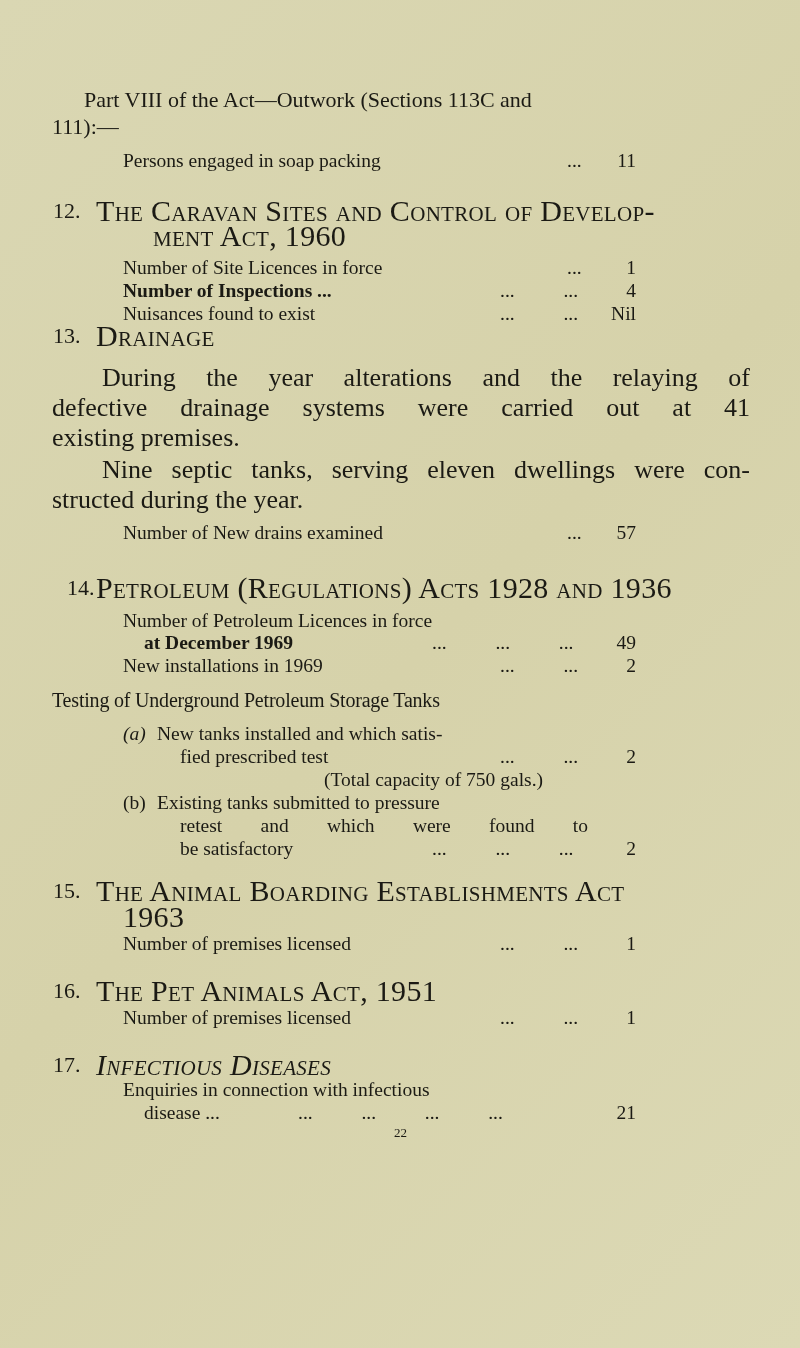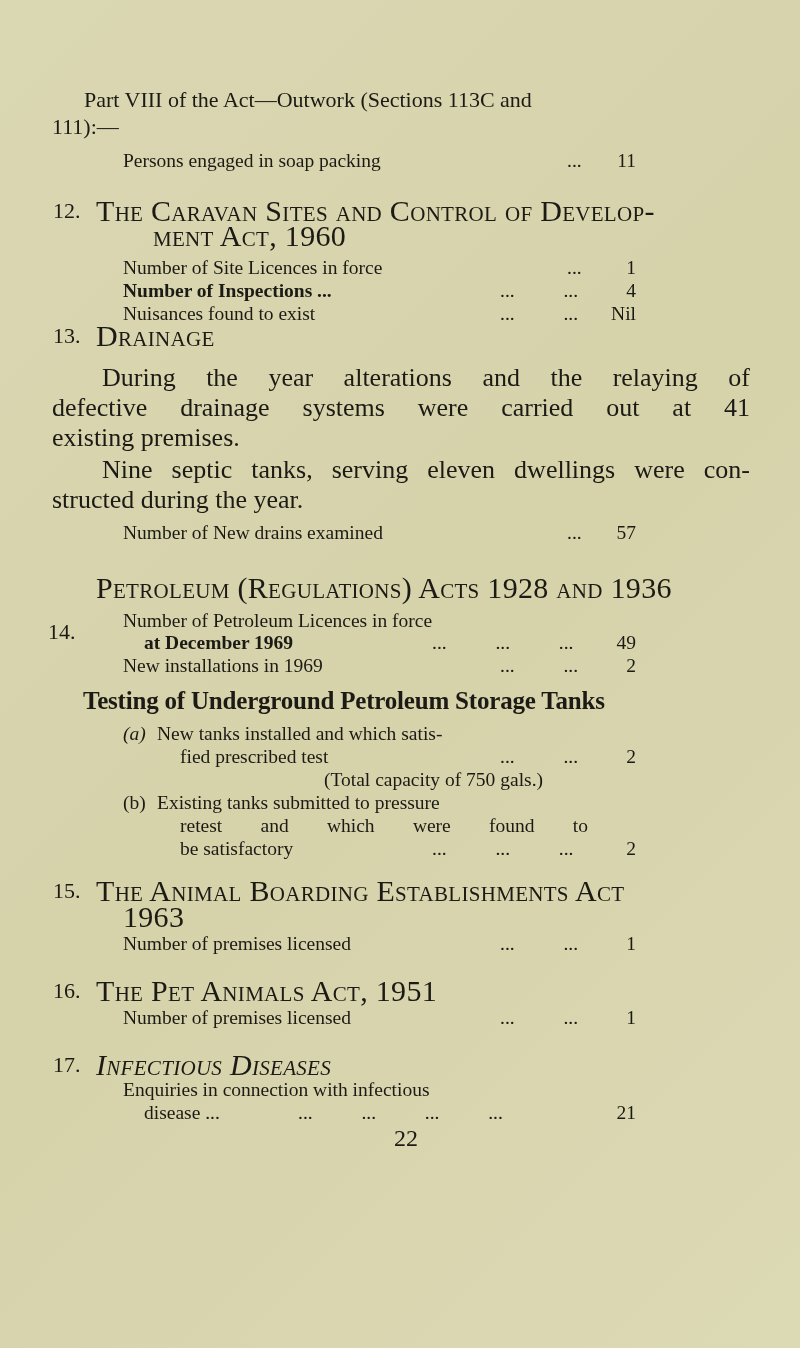--- a/index.html
+++ b/index.html
@@ -10,23 +10,23 @@
     color: #1b1a14;
     font-family: "Liberation Serif", "DejaVu Serif", serif;
     position: relative;
   }
   .abs { position: absolute; white-space: nowrap; }
   .lg { font-size: 22px; line-height: 28px; }
   .hd { font-size: 30px; line-height: 28px; font-variant: small-caps; letter-spacing: 0.3px; }
   .para { font-size: 26px; line-height: 30px; }
   .row { font-size: 19.5px; line-height: 23px; }
   .val { position: absolute; white-space: nowrap; font-size: 19.5px; line-height: 23px; text-align: right; width: 60px; }
-  .bold { font-weight: bold; font-size: 25px; line-height: 23px; letter-spacing: -0.2px; margin-left: 31px; }
+  .bold { font-weight: normal; font-size: 20px; line-height: 23px; letter-spacing: -0.2px; }
   .justify-full { text-align: justify; text-align-last: justify; white-space: normal; }
-  .page-num { font-size: 24px; }
+  .page-num { font-size: 13px; }
 </style>
 </head>
 <body>
 
 <div class="abs lg" style="left:84px; top:86px;">Part VIII of the Act—Outwork (Sections 113C and</div>
 <div class="abs lg" style="left:52px; top:113px;">111):—</div>
 <div class="abs row" style="left:123px; top:149px;">Persons engaged in soap packing</div>
 <div class="abs row" style="left:567px; top:149px;">...</div>
 <div class="val" style="left:576px; top:149px;">11</div>
 
@@ -53,21 +53,21 @@
 <div class="abs para justify-full" style="left:52px; top:393px; width:698px;">defective drainage systems were carried out at 41</div>
 <div class="abs para" style="left:52px; top:423px;">existing premises.</div>
 
 <div class="abs para justify-full" style="left:102px; top:455px; width:648px;">Nine septic tanks, serving eleven dwellings were con-</div>
 <div class="abs para" style="left:52px; top:485px;">structed during the year.</div>
 
 <div class="abs row" style="left:123px; top:521px;">Number of New drains examined</div>
 <div class="abs row" style="left:567px; top:521px;">...</div>
 <div class="val" style="left:576px; top:521px;">57</div>
 
-<div class="abs lg" style="left:48px; top:574px;margin-top:44px;">14.</div>
+<div class="abs lg" style="left:67px; top:574px;">14.</div>
 <div class="abs hd" style="left:96px; top:574px; width:654px;">Petroleum (Regulations) Acts 1928 and 1936</div>
 
 <div class="abs row" style="left:123px; top:609px;">Number of Petroleum Licences in force</div>
 <div class="abs row" style="left:144px; top:631px;font-weight:bold;">at December 1969</div>
 <div class="abs row" style="left:432px; top:631px; white-space:pre;">...          ...          ...</div>
 <div class="val" style="left:576px; top:631px;">49</div>
 
 <div class="abs row" style="left:123px; top:654px;">New installations in 1969</div>
 <div class="abs row" style="left:500px; top:654px; white-space:pre;">...          ...</div>
 <div class="val" style="left:576px; top:654px;">2</div>

